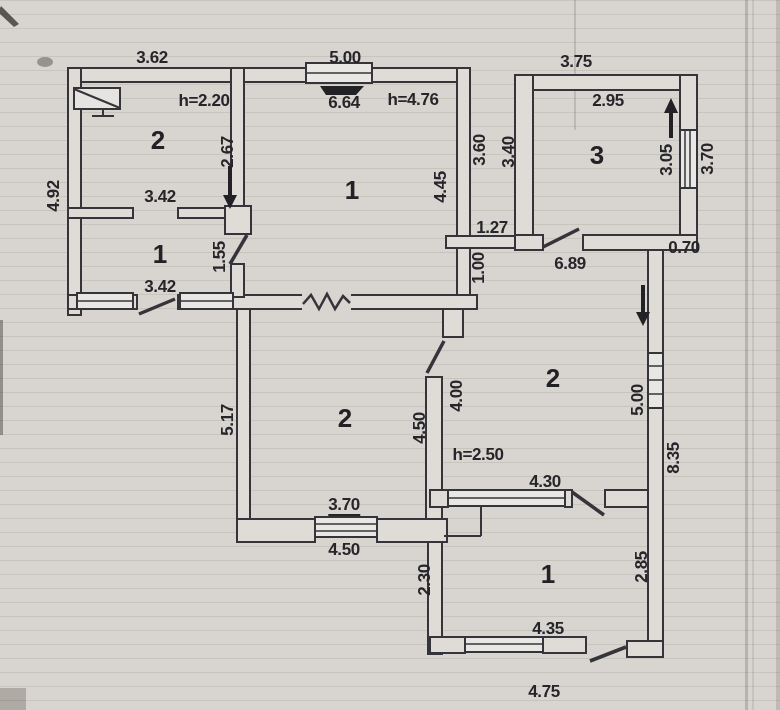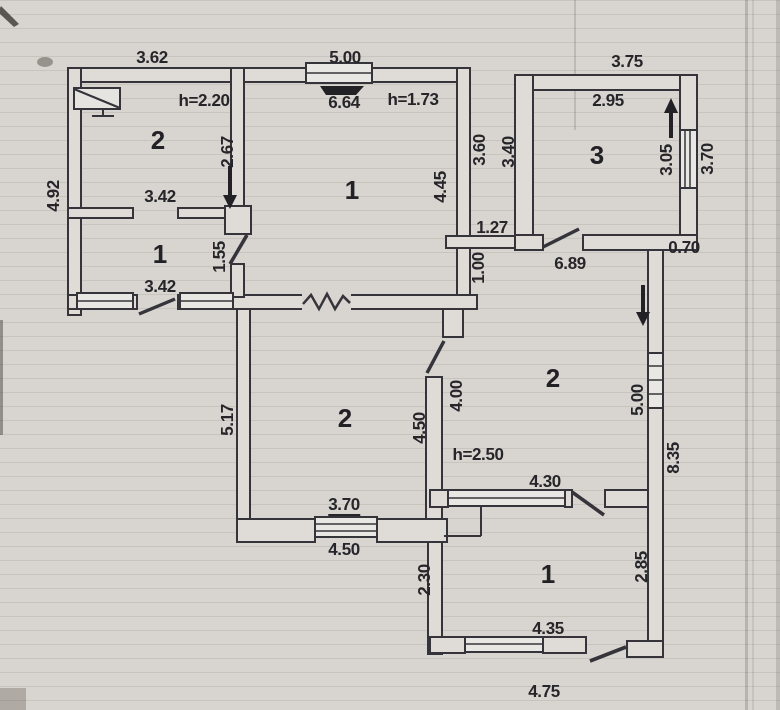--- a/index.html
+++ b/index.html
@@ -166,32 +166,32 @@
         <polygon points="636,312 650,312 643,326" stroke="none"></polygon>
       </g>
     </g>
   </svg>
   </div>
 
   <span class="dim" style="left:152px;top:57px;">3.62</span>
   <span class="dim" style="left:345px;top:57px;">5.00</span>
   <span class="dim" style="left:204px;top:100px;">h=2.20</span>
   <span class="dim" style="left:344px;top:102px;">6.64</span>
-  <span class="dim" style="left:413px;top:99px;">h=1.73</span>
+  <span class="dim" style="left:413px;top:99px;">h=4.76</span>
   <span class="dim v" style="left:227px;top:152px;">2.67</span>
   <span class="dim v" style="left:53px;top:196px;">4.92</span>
   <span class="dim" style="left:160px;top:196px;">3.42</span>
   <span class="dim v" style="left:219px;top:257px;">1.55</span>
   <span class="dim" style="left:160px;top:286px;">3.42</span>
   <span class="dim v" style="left:479px;top:150px;">3.60</span>
   <span class="dim v" style="left:440px;top:187px;">4.45</span>
   <span class="dim" style="left:492px;top:227px;">1.27</span>
   <span class="dim v" style="left:478px;top:268px;">1.00</span>
   <span class="dim" style="left:570px;top:263px;">6.89</span>
-  <span class="dim" style="left:627px;top:61px;">3.75</span>
+  <span class="dim" style="left:576px;top:61px;">3.75</span>
   <span class="dim" style="left:608px;top:100px;text-align:right;">2.95</span>
   <span class="dim v" style="left:508px;top:152px;">3.40</span>
   <span class="dim v" style="left:666px;top:160px;">3.05</span>
   <span class="dim v" style="left:707px;top:159px;">3.70</span>
   <span class="dim" style="left:684px;top:247px;">0.70</span>
   <span class="dim v" style="left:227px;top:420px;">5.17</span>
   <span class="dim v" style="left:419px;top:428px;">4.50</span>
   <span class="dim v" style="left:456px;top:396px;">4.00</span>
   <span class="dim v" style="left:637px;top:400px;">5.00</span>
   <span class="dim v" style="left:673px;top:458px;">8.35</span>

